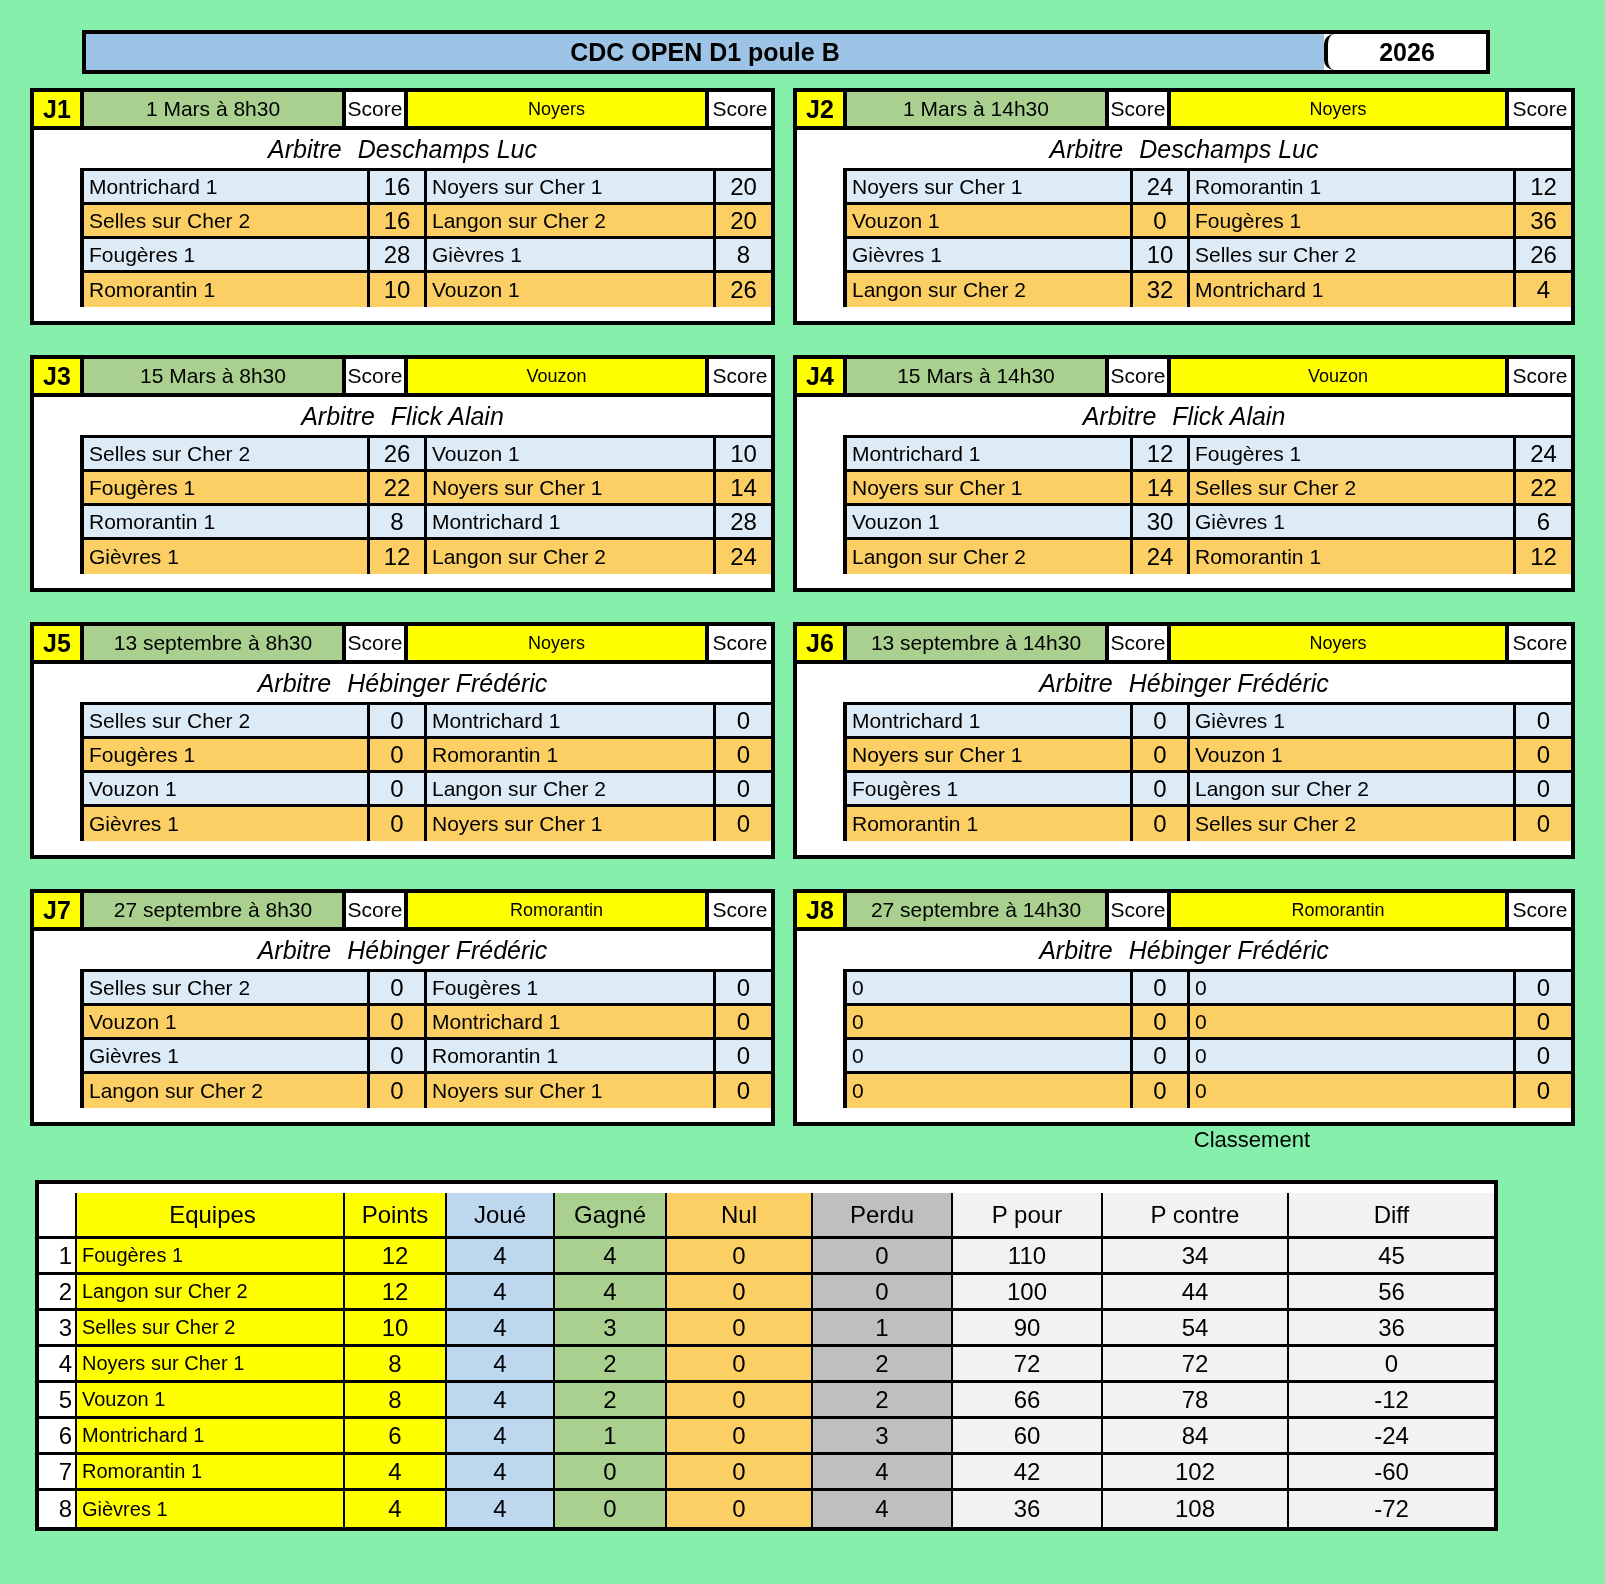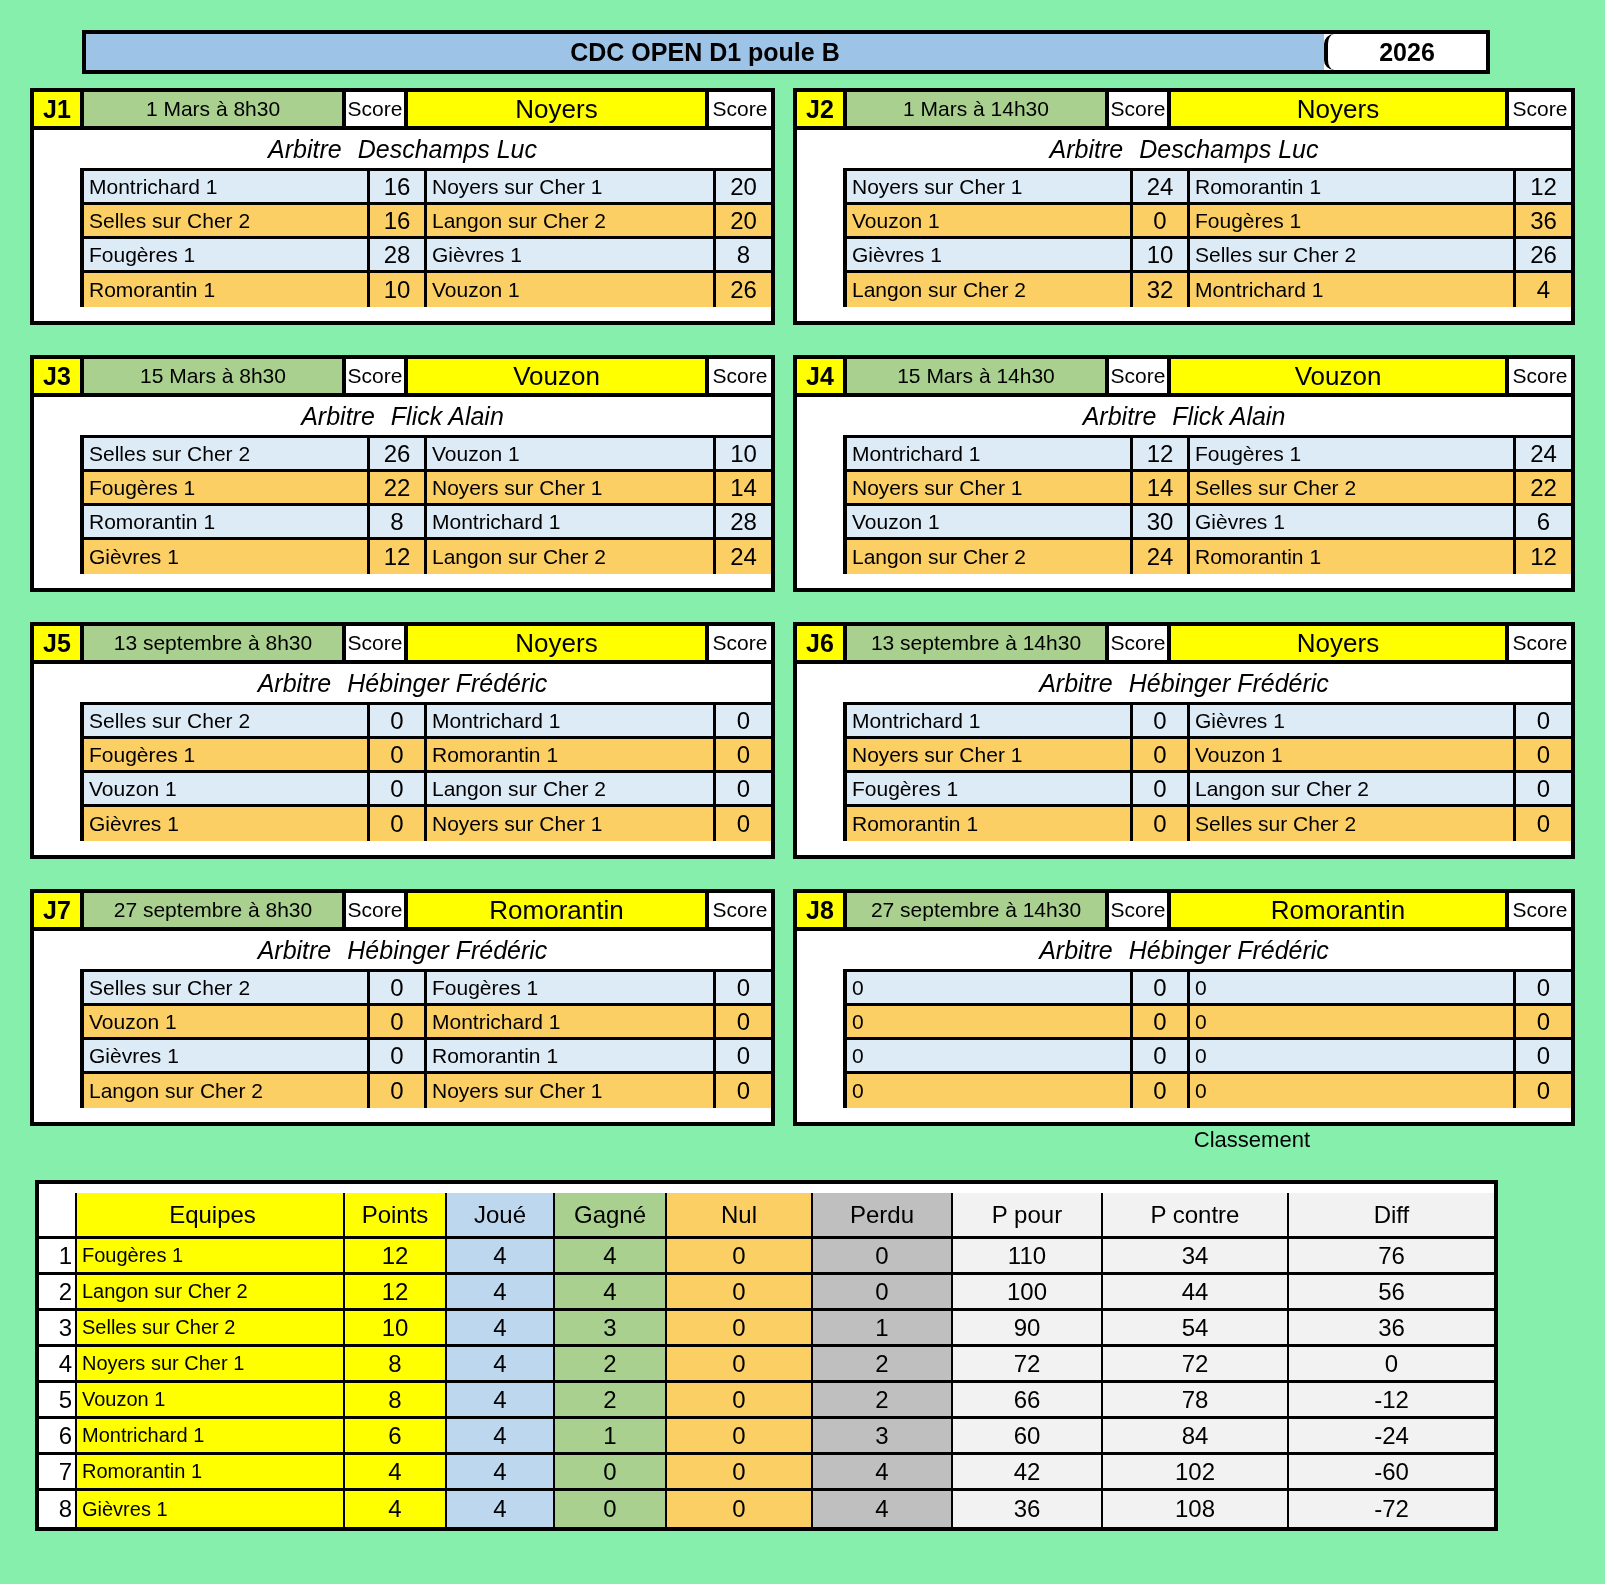--- a/index.html
+++ b/index.html
@@ -17,21 +17,21 @@
 
   
   .blocks-grid { position: absolute; left: 30px; top: 88px;
                  display: grid; grid-template-columns: 745px 782px; column-gap: 18px; row-gap: 30px; }
   .block { height: 237px; border: 4px solid #000; background: #fff; display: flex; flex-direction: column; }
   .block-header { height: 38px; min-height: 38px; display: flex; border-bottom: 4px solid #000; }
   .block-header > div { display: flex; align-items: center; justify-content: center; }
   .jcell    { flex: 0 0 50px;  background: #FFFF00; border-right: 4px solid #000; font-weight: bold; font-size: 25px; }
   .datecell { flex: 0 0 262px; background: #A9D08E; border-right: 4px solid #000; font-size: 21px; }
   .scorecell{ flex: 0 0 62px;  background: #ffffff; border-right: 4px solid #000; font-size: 21px; }
-  .venuecell{ flex: 1;         background: #FFFF00; border-right: 4px solid #000; font-size: 26px; }
+  .venuecell{ flex: 1;         background: #FFFF00; border-right: 4px solid #000; font-size: 18px; }
   .scorecell.last { border-right: none; }
   .arbitre-row { height: 38px; min-height: 38px; display: flex; align-items: center; justify-content: center;
                  gap: 16px; font-size: 25px; background: #fff; font-style: italic; }
   .match-table { margin-left: 46px; border-left: 4px solid #000; border-top: 3px solid #000; }
   .match-row { display: flex; height: 34px; border-bottom: 3px solid #000; }
   .match-row:last-child { border-bottom: none; }
   .match-row .cell { display: flex; align-items: center; }
   .team1 { flex: 0 0 283px; padding-left: 5px; font-size: 21px; }
   .s1    { flex: 0 0 60px; border-left: 3px solid #000; border-right: 3px solid #000;
            justify-content: center; font-size: 24px; }
@@ -438,21 +438,21 @@
   <div class="cl-row">
     <div class="cl-cell cl-rank">1</div>
     <div class="cl-cell cl-equipe">Fougères 1</div>
     <div class="cl-cell cl-points">12</div>
     <div class="cl-cell cl-joue">4</div>
     <div class="cl-cell cl-gagne">4</div>
     <div class="cl-cell cl-nul">0</div>
     <div class="cl-cell cl-perdu">0</div>
     <div class="cl-cell cl-ppour">110</div>
     <div class="cl-cell cl-pcontre">34</div>
-    <div class="cl-cell cl-diff">76</div>
+    <div class="cl-cell cl-diff">45</div>
   </div>
 
   <div class="cl-row">
     <div class="cl-cell cl-rank">2</div>
     <div class="cl-cell cl-equipe">Langon sur Cher 2</div>
     <div class="cl-cell cl-points">12</div>
     <div class="cl-cell cl-joue">4</div>
     <div class="cl-cell cl-gagne">4</div>
     <div class="cl-cell cl-nul">0</div>
     <div class="cl-cell cl-perdu">0</div>

